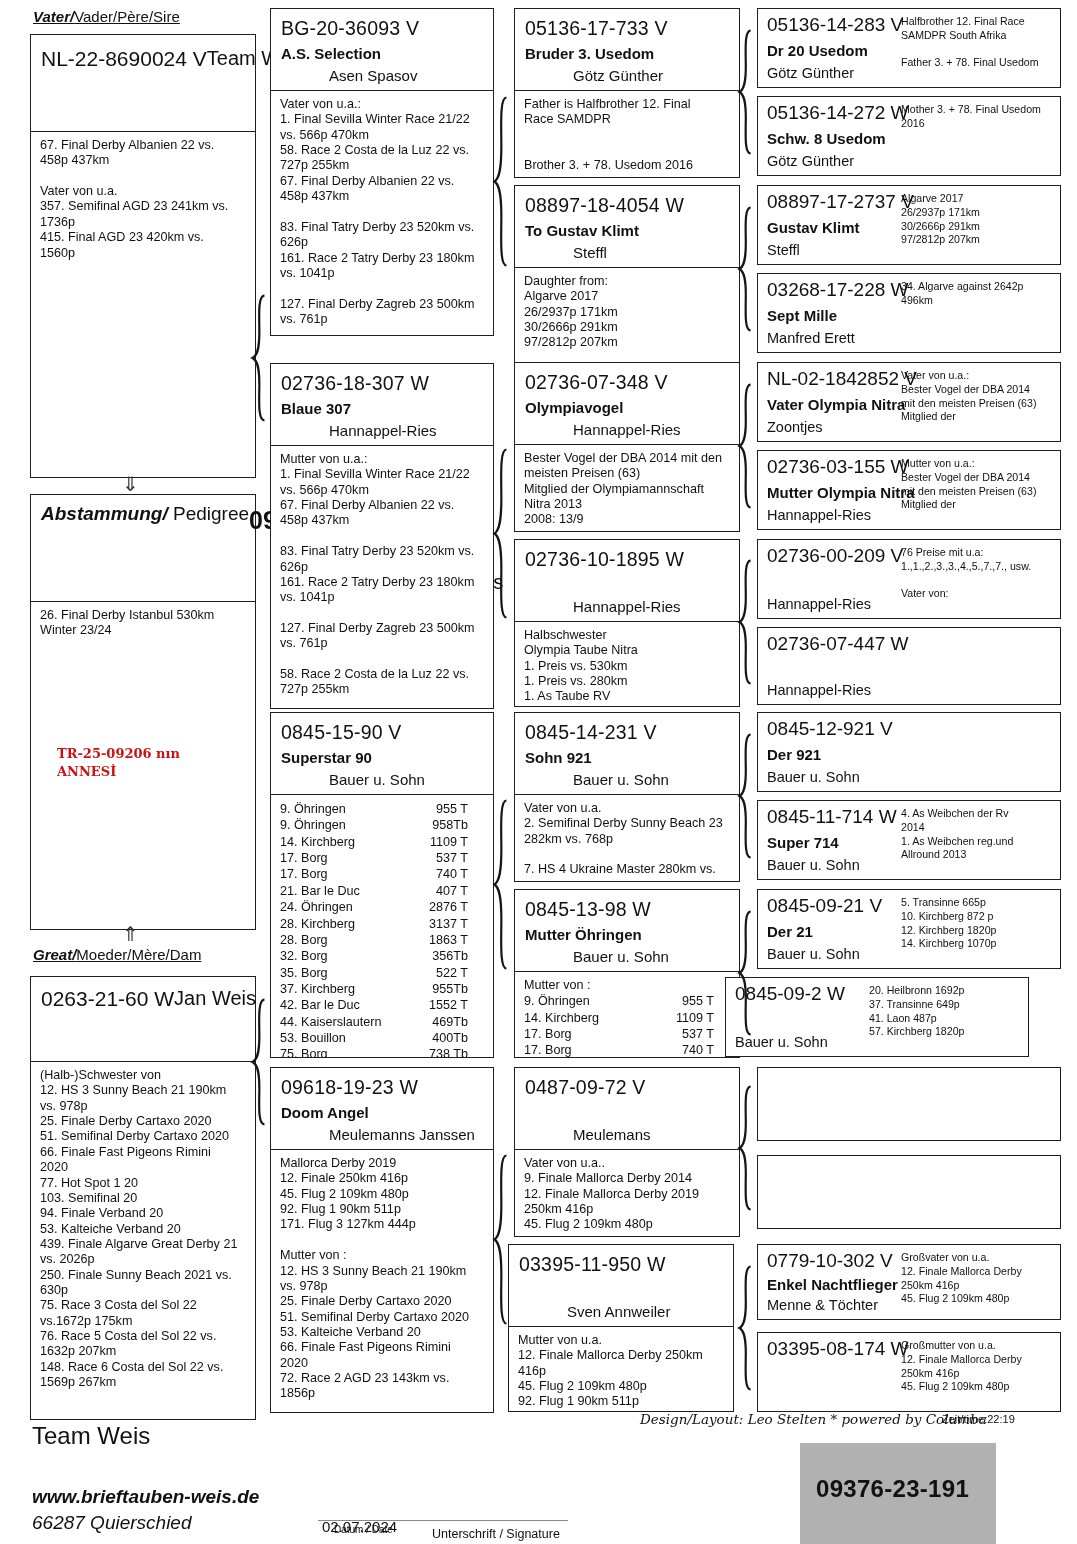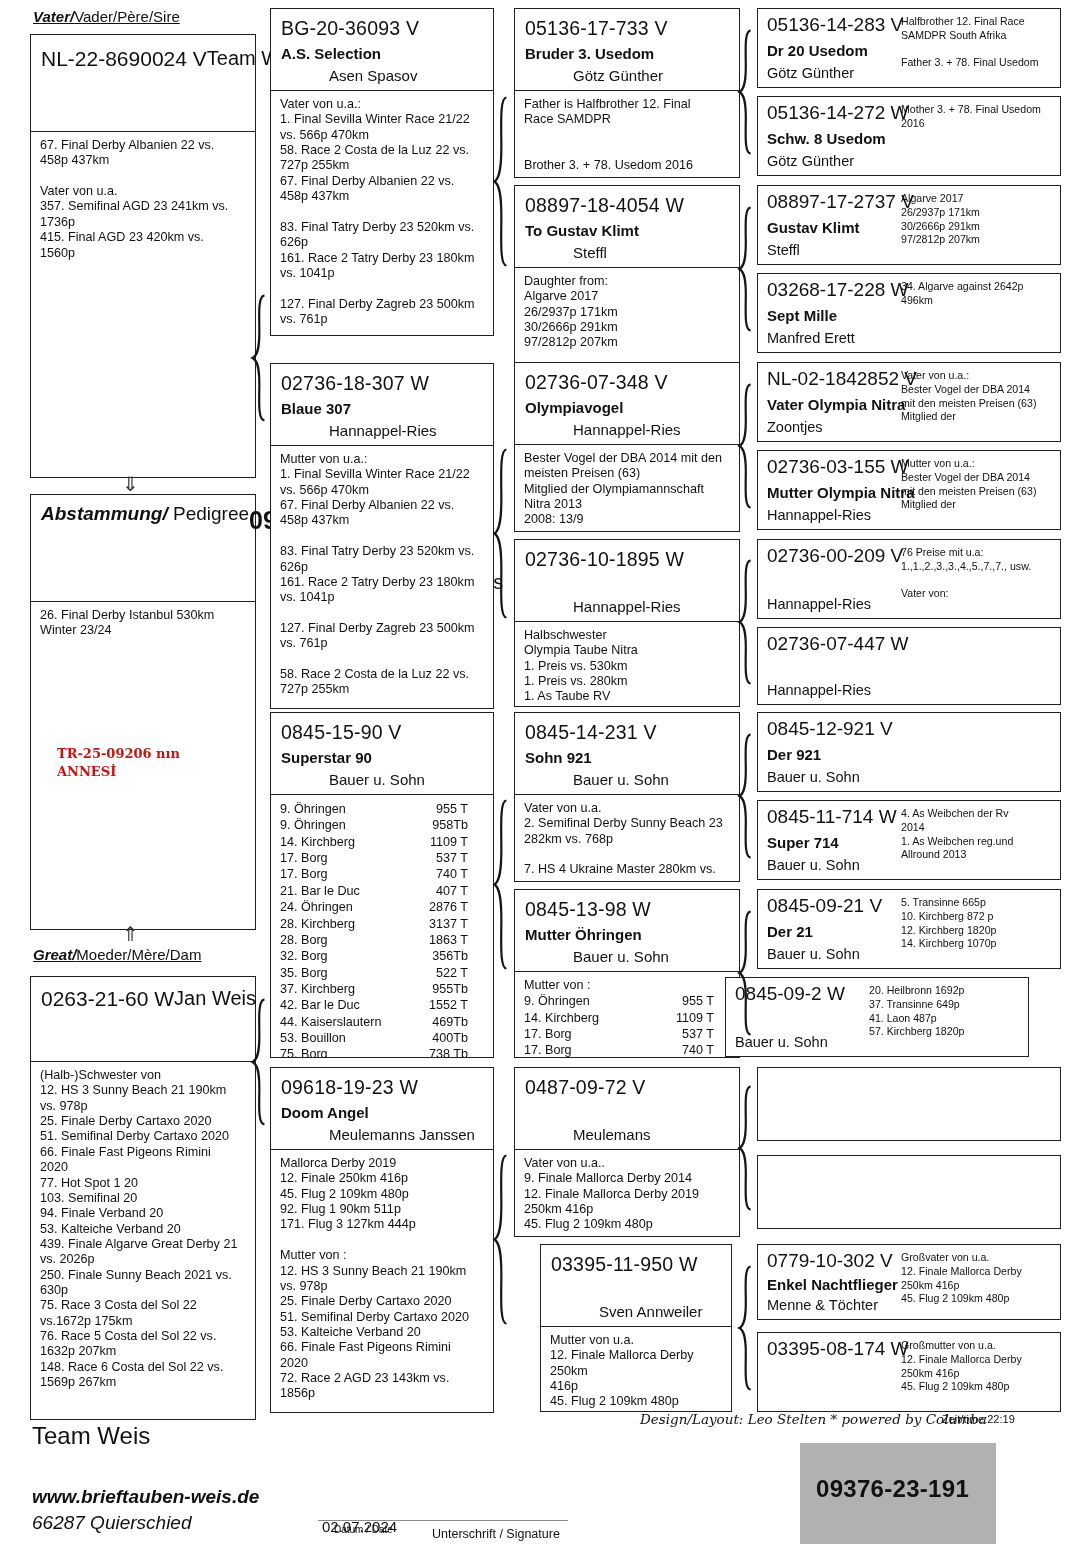--- a/index.html
+++ b/index.html
@@ -335,21 +335,21 @@
         <div class="pid">0487-09-72 V</div>
         <div class="pname"></div>
         <div class="pbreeder">Meulemans</div>
       </div>
     <div class="det">Vater von u.a..
 9. Finale Mallorca Derby 2014
 12. Finale Mallorca Derby 2019
 250km 416p
 45. Flug 2 109km 480p</div>
   </div>
-  <div class="pbox" style="left:540px;top:1244px;width:192px;height:168px">
+  <div class="pbox" style="left:508px;top:1244px;width:226px;height:168px">
     <div class="hdr">
         <div class="pid">03395-11-950 W</div>
         <div class="pname"></div>
         <div class="pbreeder">Sven Annweiler</div>
       </div>
     <div class="det">Mutter von u.a.
 12. Finale Mallorca Derby 250km
 416p
 45. Flug 2 109km 480p
 92. Flug 1 90km 511p</div>

